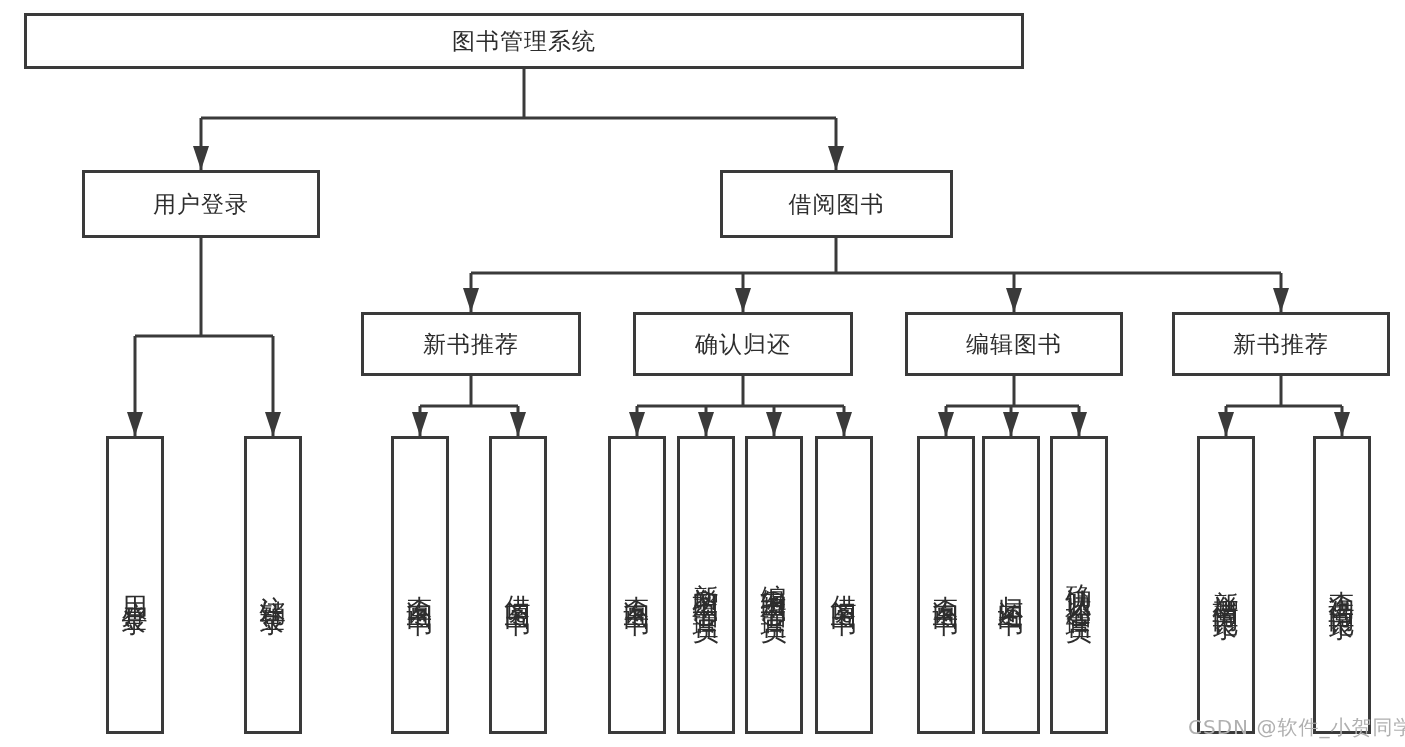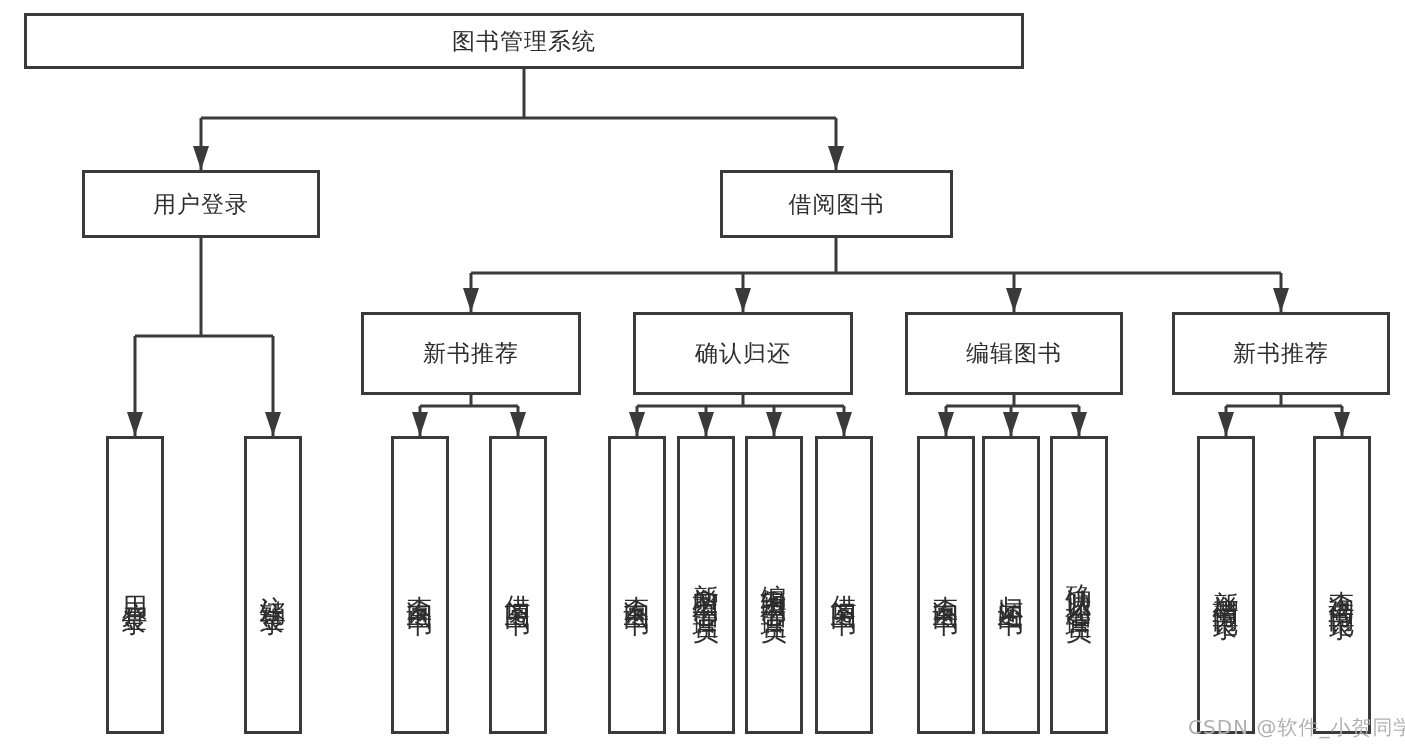--- a/index.html
+++ b/index.html
@@ -37,21 +37,21 @@
     background: var(--background);
     display: flex;
     align-items: center;
     justify-content: center;
     text-align: center;
     color: var(--text);
   }
   .node.h { font-size: 23px; letter-spacing: 1px; }
   .node.root  { left: 24px;  top: 13px;  width: 1000px; height: 56px; }
   .node.lvl2  { top: 170px; height: 68px; }
-  .node.lvl3  { top: 312px; height: 83px; }
+  .node.lvl3  { top: 312px; height: 64px; }
   .node.leaf  { top: 436px; height: 298px; width: 58px; }
   .leaf > span {
     writing-mode: vertical-rl;
     text-orientation: mixed;
     font-size: 26px;
     letter-spacing: 5px;
     line-height: 1;
     white-space: nowrap;
   }
   .n-user-login   { left: 82px;  width: 238px; }

